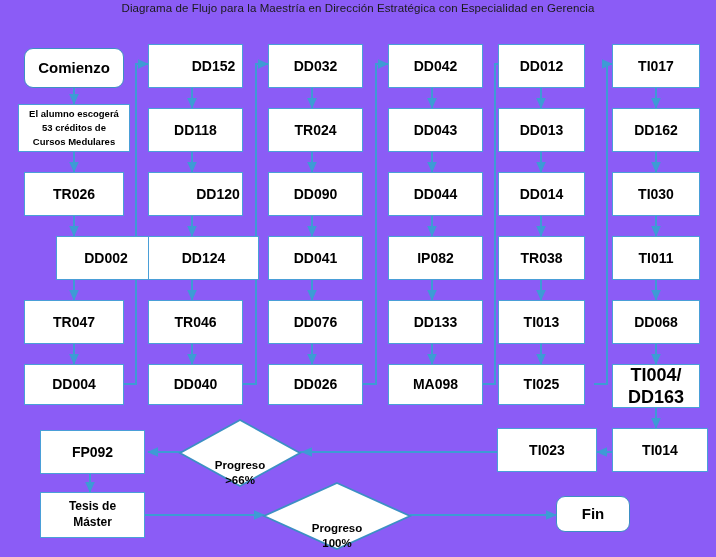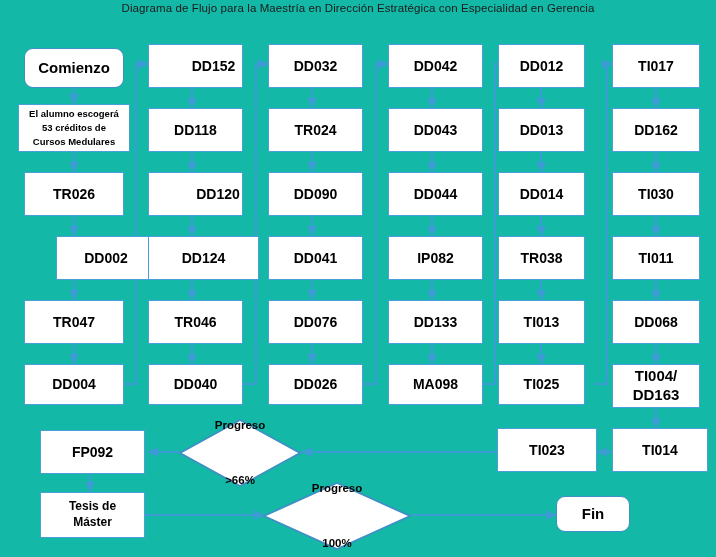--- a/index.html
+++ b/index.html
@@ -7,21 +7,21 @@
     padding: 0;
     background: #ffffff;
   }
   body {
     font-family: "Liberation Sans", sans-serif;
   }
   #canvas {
     position: relative;
     width: 716px;
     height: 557px;
-    background: #14b8a6;
+    background: #8b5cf6;
     overflow: hidden;
   }
   #title {
     position: absolute;
     left: 0;
     top: 2px;
     width: 716px;
     text-align: center;
     font-size: 11.5px;
     color: #1a1a1a;
@@ -48,21 +48,21 @@
     border: 1.8px solid #3d8fc4;
     font-size: 15px;
   }
   .node.note {
     font-size: 9.5px;
     font-weight: bold;
     line-height: 1.45;
     padding: 0 3px;
   }
   .node.two-line {
-    font-size: 15px;
+    font-size: 18px;
     line-height: 1.25;
     text-align: center;
   }
   .node.small {
     font-size: 12px;
     line-height: 1.3;
   }
   .diamond-wrap {
     position: absolute;
   }
@@ -72,21 +72,21 @@
   }
   .diamond-label {
     position: absolute;
     left: 0;
     top: 0;
     width: 100%;
     height: 100%;
     display: flex;
     flex-direction: column;
     align-items: center;
-    justify-content: space-between;
+    justify-content: flex-end;
     font-weight: bold;
     font-size: 11.5px;
     line-height: 1.3;
     color: #000000;
     font-family: "Liberation Sans", sans-serif;
     pointer-events: none;
   }
   #edges {
     position: absolute;
     left: 0;

